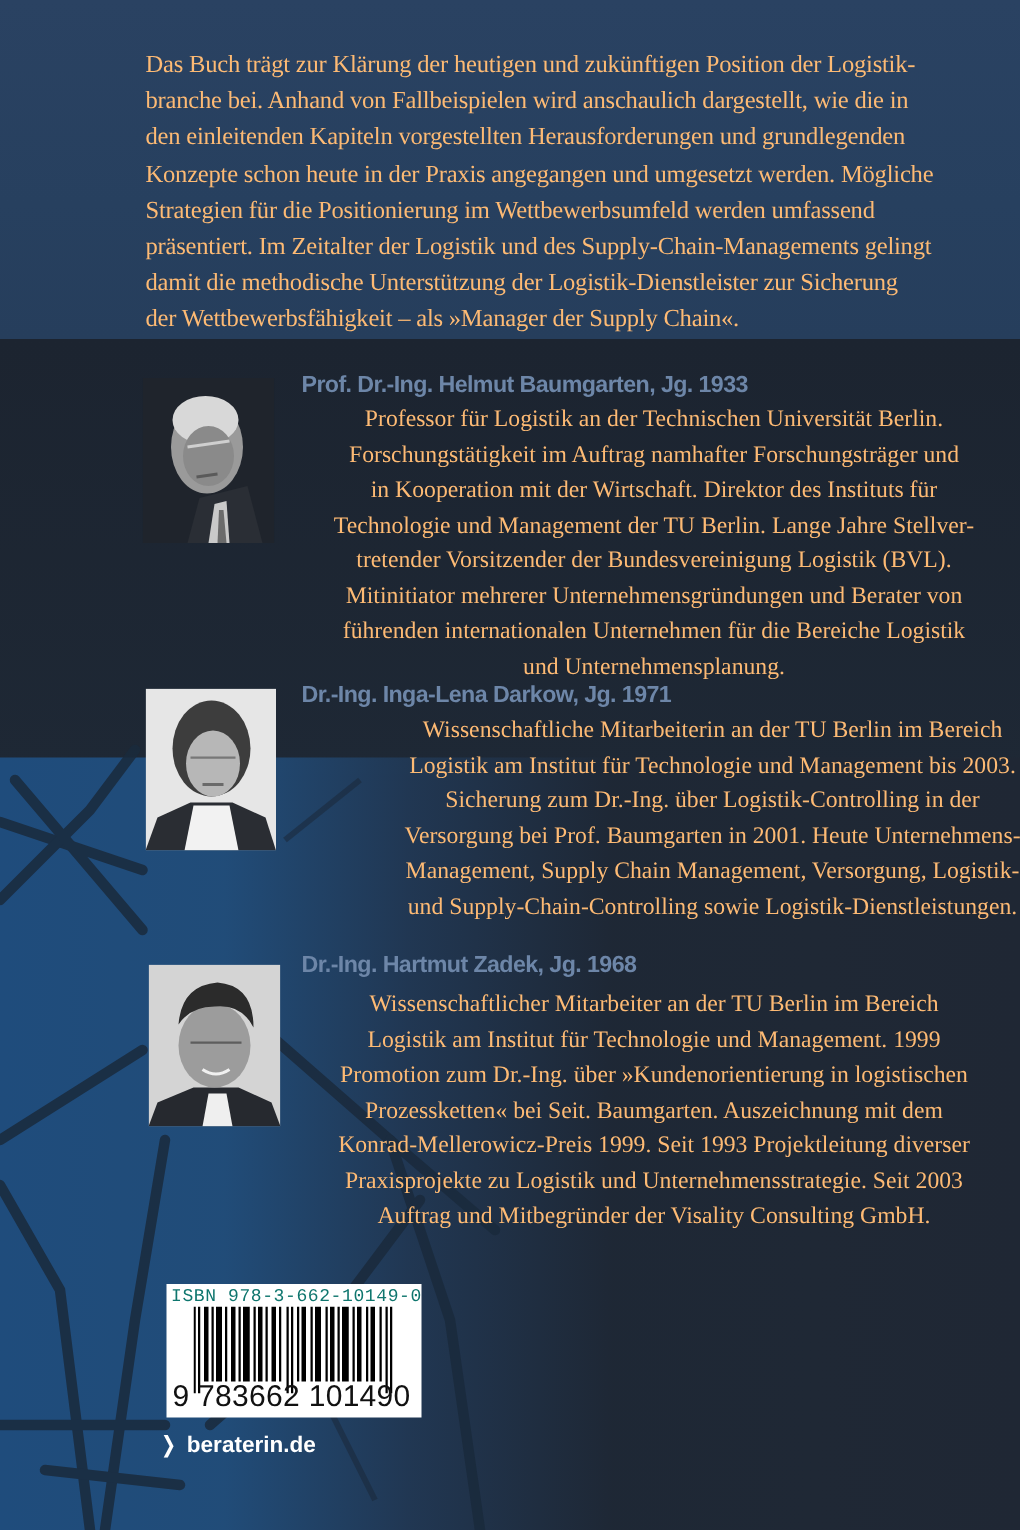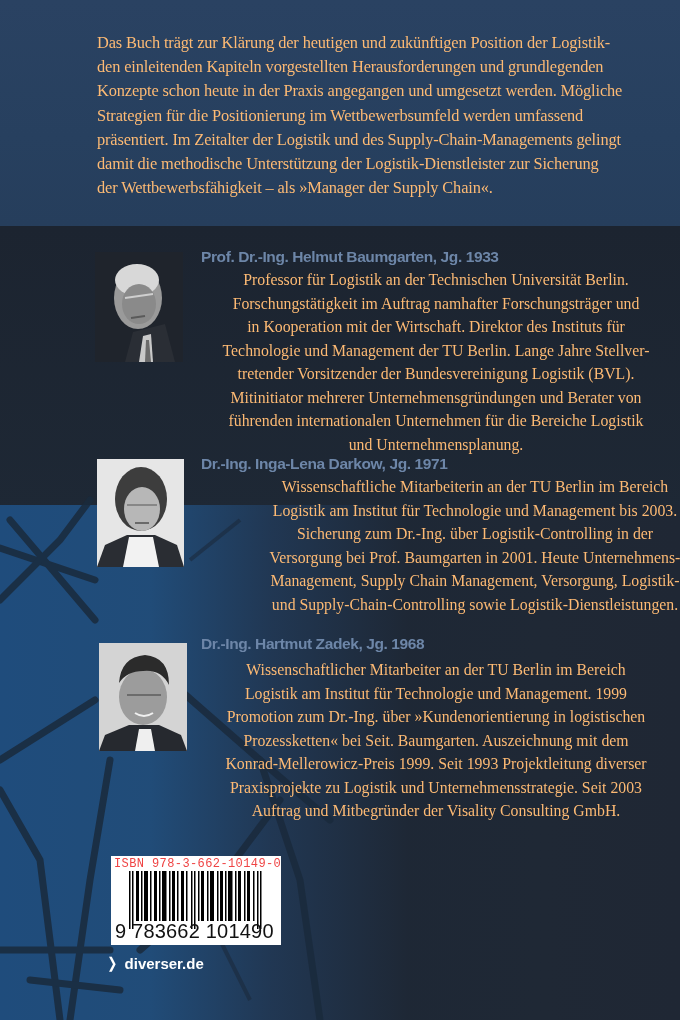--- a/index.html
+++ b/index.html
@@ -41,21 +41,21 @@
     position: absolute; overflow: hidden;
   }
   .photo svg { display: block; }
 
   .barcode-box {
     position: absolute; left: 111px; top: 856px; width: 170px; height: 89px;
     background: #ffffff;
   }
   .isbn-text {
     position: absolute; left: 3px; top: 1px; font-family: "Liberation Mono", "DejaVu Sans Mono", monospace;
-    font-size: 12px; color: #ef4444; letter-spacing: 0.4px; white-space: nowrap;
+    font-size: 12px; color: #0f766e; letter-spacing: 0.4px; white-space: nowrap;
   }
   .barcode-digits {
     position: absolute; left: 4px; top: 64px; font-family: "Liberation Sans", "DejaVu Sans", sans-serif;
     font-size: 20px; color: #111; white-space: nowrap; letter-spacing: 0.2px;
   }
   .bars { position: absolute; left: 18px; top: 15px; }
 
   .springer {
     position: absolute; left: 106px; top: 954px; color: #ffffff;
     font-family: "Liberation Sans", "DejaVu Sans", sans-serif; font-weight: bold; font-size: 15px;
@@ -85,20 +85,21 @@
     <path d="M30 980 L 120 990"></path>
   </g>
   <g stroke="#1a2a3c" stroke-width="4" fill="none" opacity="0.6">
     <path d="M190 560 L 240 520"></path>
     <path d="M200 900 L 250 1000"></path>
   </g>
 </svg>
 
 <div class="desc-block">
   <span class="line">Das Buch trägt zur Klärung der heutigen und zukünftigen Position der Logistik-</span>
+  <span class="line">branche bei. Anhand von Fallbeispielen wird anschaulich dargestellt, wie die in</span>
   <span class="line">den einleitenden Kapiteln vorgestellten Herausforderungen und grundlegenden</span>
   <span class="line">Konzepte schon heute in der Praxis angegangen und umgesetzt werden. Mögliche</span>
   <span class="line">Strategien für die Positionierung im Wettbewerbsumfeld werden umfassend</span>
   <span class="line">präsentiert. Im Zeitalter der Logistik und des Supply-Chain-Managements gelingt</span>
   <span class="line">damit die methodische Unterstützung der Logistik-Dienstleister zur Sicherung</span>
   <span class="line">der Wettbewerbsfähigkeit – als »Manager der Supply Chain«.</span>
 </div>
 
 <div class="photo" style="left:95px; top:252px; width:88px; height:110px;">
   <svg width="88" height="110" viewBox="0 0 88 110">
@@ -203,14 +204,14 @@
       <rect x="124" y="0" width="1.5" height="50"></rect>
       <rect x="128" y="0" width="1.5" height="58"></rect>
       <rect x="131" y="0" width="1.5" height="58"></rect>
     </g>
   </svg>
   <div class="barcode-digits">9 783662 101490</div>
 </div>
 
 <div class="springer">
   <span class="chev">❯</span>
-  <span>diverser.de</span>
+  <span>beraterin.de</span>
 </div>
 
 </body></html>

